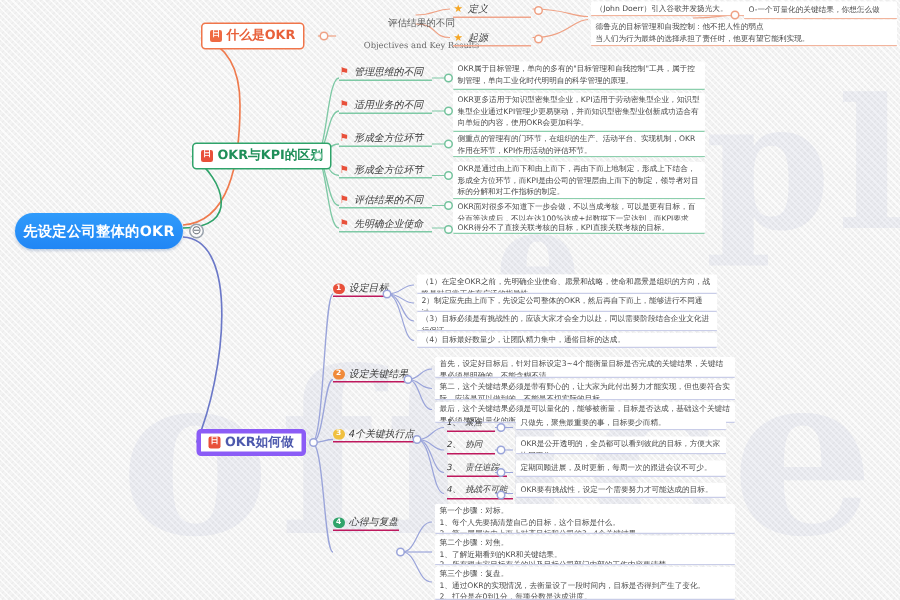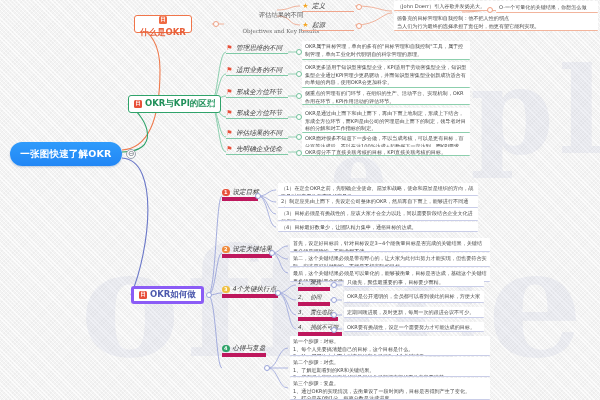--- a/index.html
+++ b/index.html
@@ -56,38 +56,38 @@
   .l1{
     height:18px;border-radius:3px;background:#fff;
     display:flex;align-items:center;gap:3px;padding:0 5px;
     font-size:8.5px;font-weight:700;white-space:nowrap;
   }
   .l1 .tag{
     width:8px;height:8px;border-radius:1.5px;flex:none;
     display:flex;align-items:center;justify-content:center;
     color:#fff;font-size:5.5px;font-weight:700;line-height:1;
   }
-  .l1-a{left:134px;top:15px;border:1px solid #f0754a;color:#e8603a;flex-direction:column;}
+  .l1-a{left:134px;top:15px;border:1px solid #f0754a;color:#e8603a;}
   .l1-a .tag{background:#ef6a43;}
   .l1-b{left:128px;top:95px;border:1px solid #2fa36a;color:#1f8f59;}
   .l1-b .tag{background:#e8503a;}
   .l1-c{left:131px;top:286px;border:3px solid #8b5cf6;color:#4d59ad;}
   .l1-c .tag{background:#e8503a;}
 
   
   .l2{
     display:flex;align-items:flex-end;gap:3px;
     font-size:6.6px;white-space:nowrap;padding-bottom:1px;
   }
   .l2 .ico{flex:none;width:7px;height:7px;line-height:7px;font-size:7px;text-align:center;}
   .l2 .txt{line-height:8px;font-style:italic;}
 
   .flagline{border-bottom:1px solid #7ec9a5;color:#3b3b3b;}
   .starline{border-bottom:1px solid #f0a58c;color:#3b3b3b;}
-  .numline{border-bottom:4px solid #be185d;color:#3b3b3b;}
+  .numline{border-bottom:1px solid #be185d;color:#3b3b3b;}
   .numbadge{
     flex:none;width:7.5px;height:7.5px;border-radius:50%;
     color:#fff;font-size:5px;font-weight:700;
     display:flex;align-items:center;justify-content:center;line-height:1;
   }
 
   
   .card{
     background:#fff;border-radius:1px;
     font-size:5.1px;line-height:7.6px;color:#4a4a4a;
@@ -165,21 +165,21 @@
   <path d="M278,293 C288,293 288,315 296,315" stroke="#9aa4da" stroke-width=".8" fill="none"></path>
   <path d="M278,293 C288,293 288,329 296,329" stroke="#9aa4da" stroke-width=".8" fill="none"></path>
   <path d="M330,285 L342,285 M330,300 L342,300 M330,315 L342,315 M330,329 L342,329" stroke="#9aa4da" stroke-width=".8" fill="none"></path>
 
   <path d="M268,368 C278,368 278,348 288,348" stroke="#9aa4da" stroke-width=".8" fill="none"></path>
   <path d="M268,368 C278,368 278,368 288,368" stroke="#9aa4da" stroke-width=".8" fill="none"></path>
   <path d="M268,368 C278,368 278,388 288,388" stroke="#9aa4da" stroke-width=".8" fill="none"></path>
 </svg>
 
 <div class="node root">
-  <span>一张图快速了解OKR</span>
+  <span>先设定公司整体的OKR</span>
 </div>
 <div class="node root-collapse">⊖</div>
 
 <div class="node l1 l1-a">
   <span class="tag">日</span>
   <span>什么是OKR</span>
 </div>
 <div class="dot o" style="left:213px;top:21px;"></div>
 
 <div class="node okrtitle" style="left:226px;top:3px;width:110px;">

